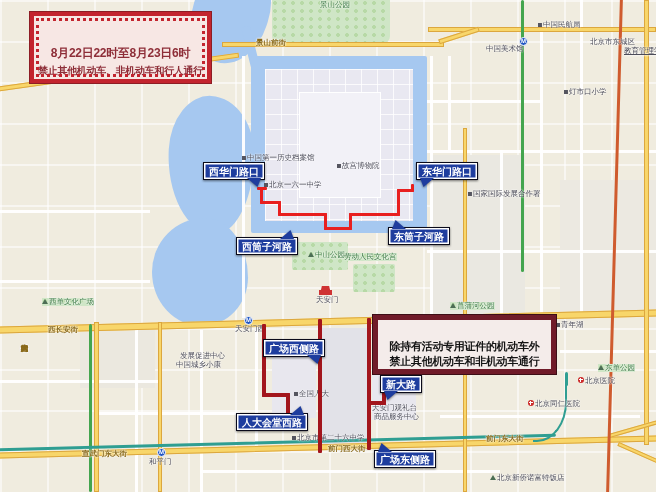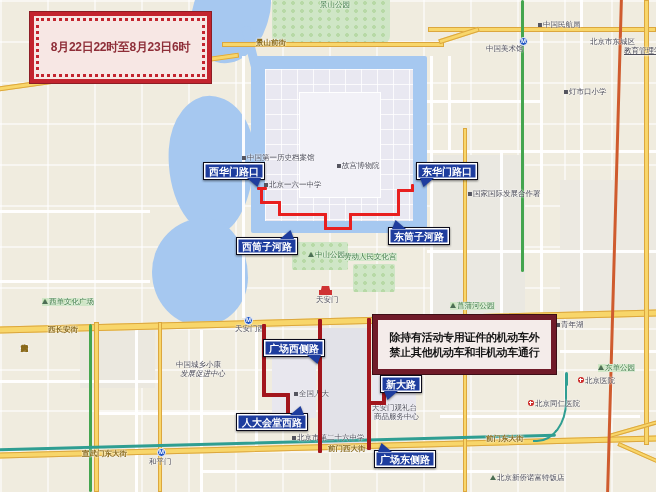--- a/index.html
+++ b/index.html
@@ -47,21 +47,21 @@
     position:relative;display:inline-block;background:#1e3d9e;color:#fff;
     font-size:10px;font-weight:bold;line-height:11px;padding:2.5px 5px;
     border:1px solid #0a0a1a;box-shadow:inset 0 0 0 1.5px #fff;white-space:nowrap;
   }
   .callout .ptr{width:14px;height:9px;background:#1e3d9e;}
   .ptr.br{right:3px;bottom:-8px;clip-path:polygon(0 0,100% 0,75% 100%);}
   .ptr.bl{left:3px;bottom:-8px;clip-path:polygon(0 0,100% 0,25% 100%);}
   .ptr.tr{right:3px;top:-8px;clip-path:polygon(0 100%,100% 100%,75% 0);}
   .ptr.tl{left:3px;top:-8px;clip-path:polygon(0 100%,100% 100%,25% 0);}
   
-  .notice{z-index:80;text-align:center;display:flex;flex-direction:column;justify-content:center;}
+  .notice{z-index:80;text-align:center;display:flex;flex-direction:column;justify-content:flex-end;}
   #notice-1{
     left:30px;top:12px;width:181px;height:71px;background:#f7e7e4;
     border:4px solid #c3242e;outline:3px dotted #c3242e;outline-offset:-9px;
     box-shadow:0 0 0 1px #8d1d24;color:#8e2e38;
   }
   #notice-1 .n-line{font-size:10px;font-weight:bold;line-height:17px;letter-spacing:-0.3px;}
   #notice-1 .n-title{font-size:12px;}
   #notice-2{
     left:373px;top:315px;width:183px;height:59px;background:#f4ecea;
     border:5px solid #701b29;box-shadow:0 0 0 1px #3d0e16;color:#141414;
@@ -165,21 +165,21 @@
       <div class="mlabel" style="left: 337px; top: 162px;"><span class="mk mk-dot"></span>故宫博物院</div>
       <div class="mlabel" style="left: 264px; top: 181px;"><span class="mk mk-dot"></span>北京一六一中学</div>
       <div class="mlabel" style="left: 468px; top: 190px;"><span class="mk mk-dot"></span>国家国际发展合作署</div>
       <div class="mlabel park" style="left: 308px; top: 251px;"><span class="mk mk-tri"></span>中山公园</div>
       <div class="mlabel park" style="left: 344px; top: 253px;">劳动人民文化宫</div>
       <div class="mlabel" style="left: 316px; top: 296px;">天安门</div>
       <div class="mlabel park" style="left: 450px; top: 302px;"><span class="mk mk-tri"></span>菖蒲河公园</div>
       <div class="mlabel" style="left: 556px; top: 321px;"><span class="mk mk-dot"></span>青年湖</div>
       <div class="mlabel park" style="left: 42px; top: 298px;"><span class="mk mk-tri"></span>西单文化广场</div>
       <div class="mlabel" style="left: 176px; top: 361px;">中国城乡小康</div>
-      <div class="mlabel" style="left: 180px; top: 370px; font-style: italic;">发展促进中心</div>
+      <div class="mlabel" style="left: 180px; top: 352px;">发展促进中心</div>
       <div class="mlabel" style="left: 294px; top: 390px;"><span class="mk mk-dot"></span>全国人大</div>
       <div class="mlabel" style="left: 372px; top: 404px;">天安门观礼台</div>
       <div class="mlabel" style="left: 374px; top: 413px;">商品服务中心</div>
       <div class="mlabel park" style="left: 598px; top: 364px;"><span class="mk mk-tri"></span>东单公园</div>
       <div class="mlabel" style="left: 578px; top: 377px;"><span class="mk mk-hosp"></span>北京医院</div>
       <div class="mlabel" style="left: 528px; top: 400px;"><span class="mk mk-hosp"></span>北京同仁医院</div>
       <div class="mlabel" style="left: 292px; top: 434px;"><span class="mk mk-dot"></span>北京市第二十六中学</div>
       <div class="mlabel" style="left: 490px; top: 474px;"><span class="mk mk-tri"></span>北京新侨诺富特饭店</div>
       <div class="mlabel" style="left: 149px; top: 458px;">和平门</div>
       <div class="mlabel" style="left: 235px; top: 325px;">天安门西</div>
@@ -214,19 +214,20 @@
       <div class="callout" style="left: 380px; top: 375px;">
         <span class="box">新大路<div class="ptr bl"></div></span>
       </div>
       <div class="callout" style="left: 374px; top: 450px;">
         <span class="box">广场东侧路<div class="ptr tl"></div></span>
       </div>
     </div>
 
   <div class="notice" id="notice-1">
     <div class="n-line n-title">8月22日22时至8月23日6时</div>
+    <div class="n-line">禁止其他机动车、非机动车和行人通行</div>
   </div>
   <div class="notice" id="notice-2">
     <div class="n-line">除持有活动专用证件的机动车外</div>
     <div class="n-line">禁止其他机动车和非机动车通行</div>
   </div>
 
 </div>
 
 </body></html>

